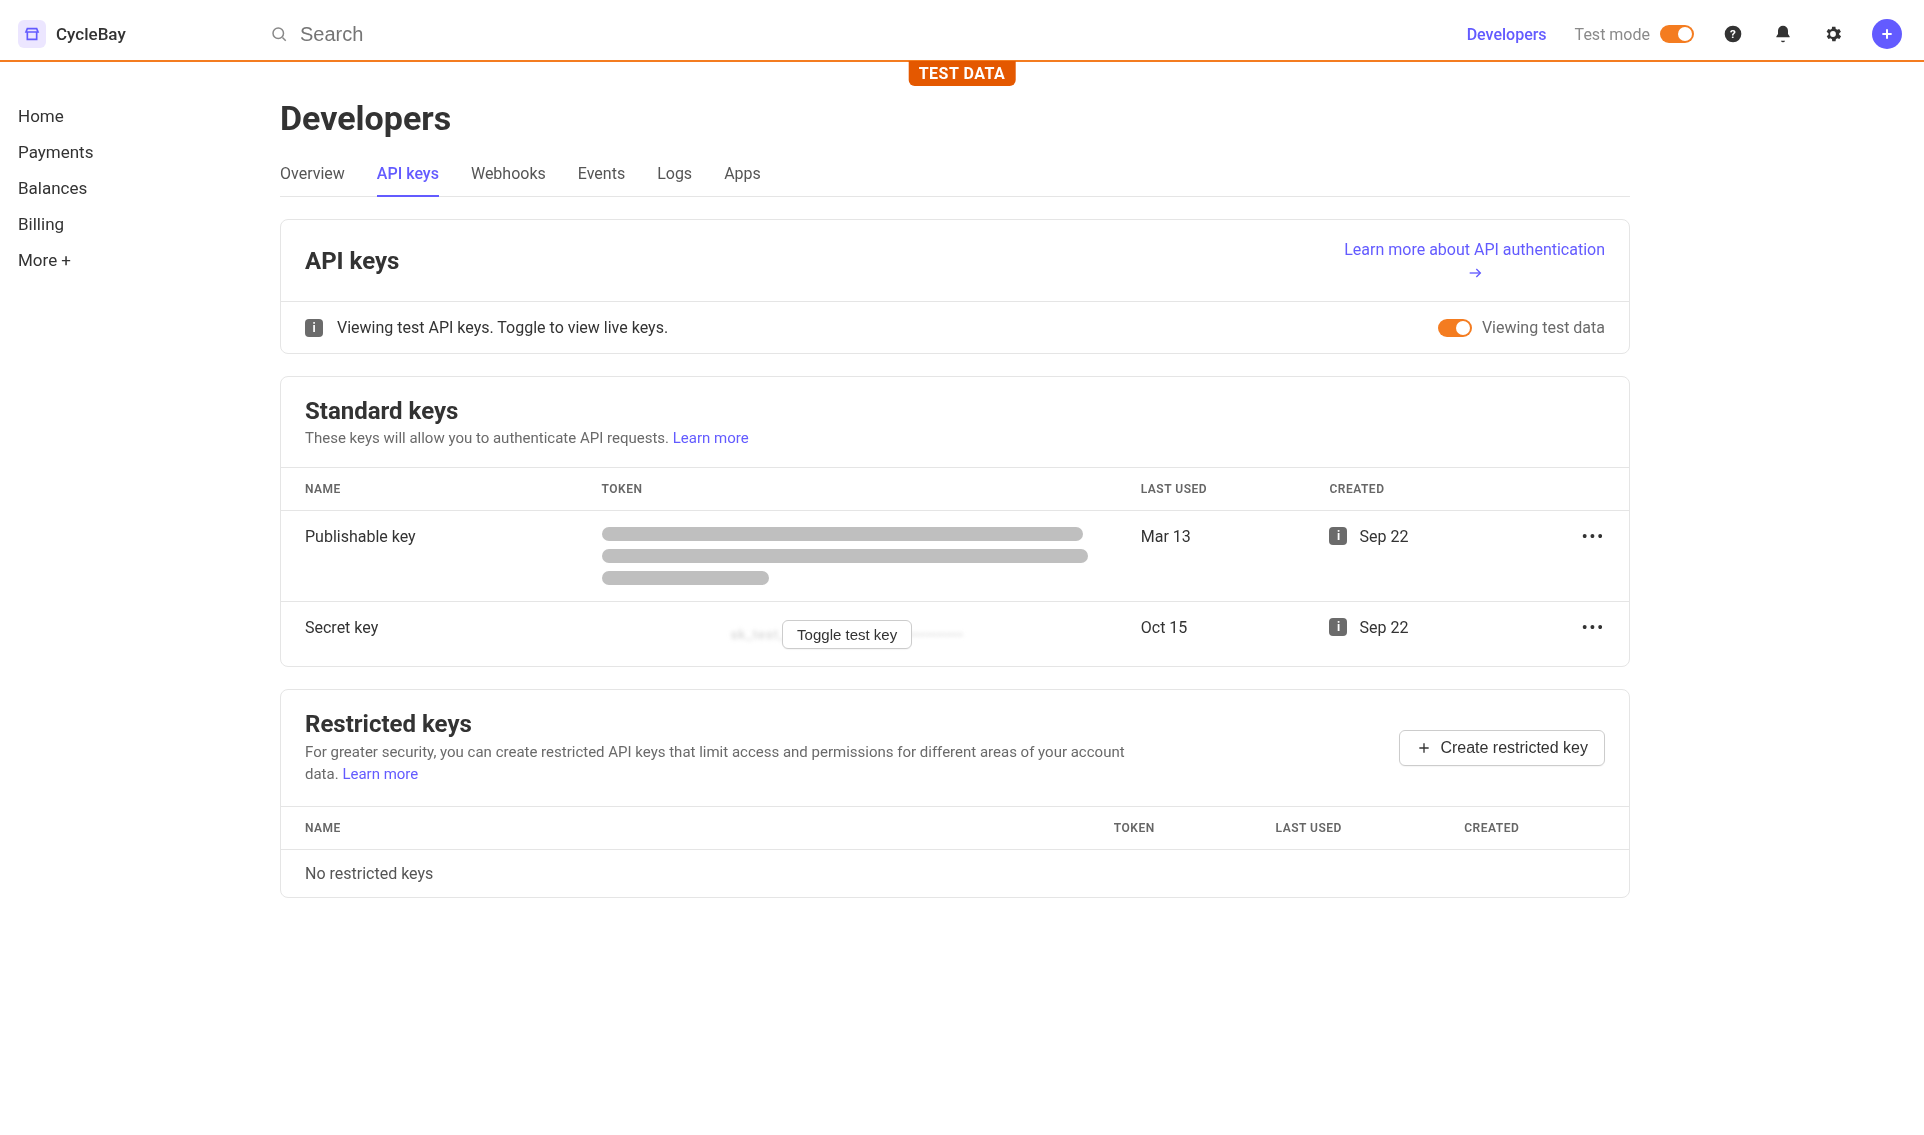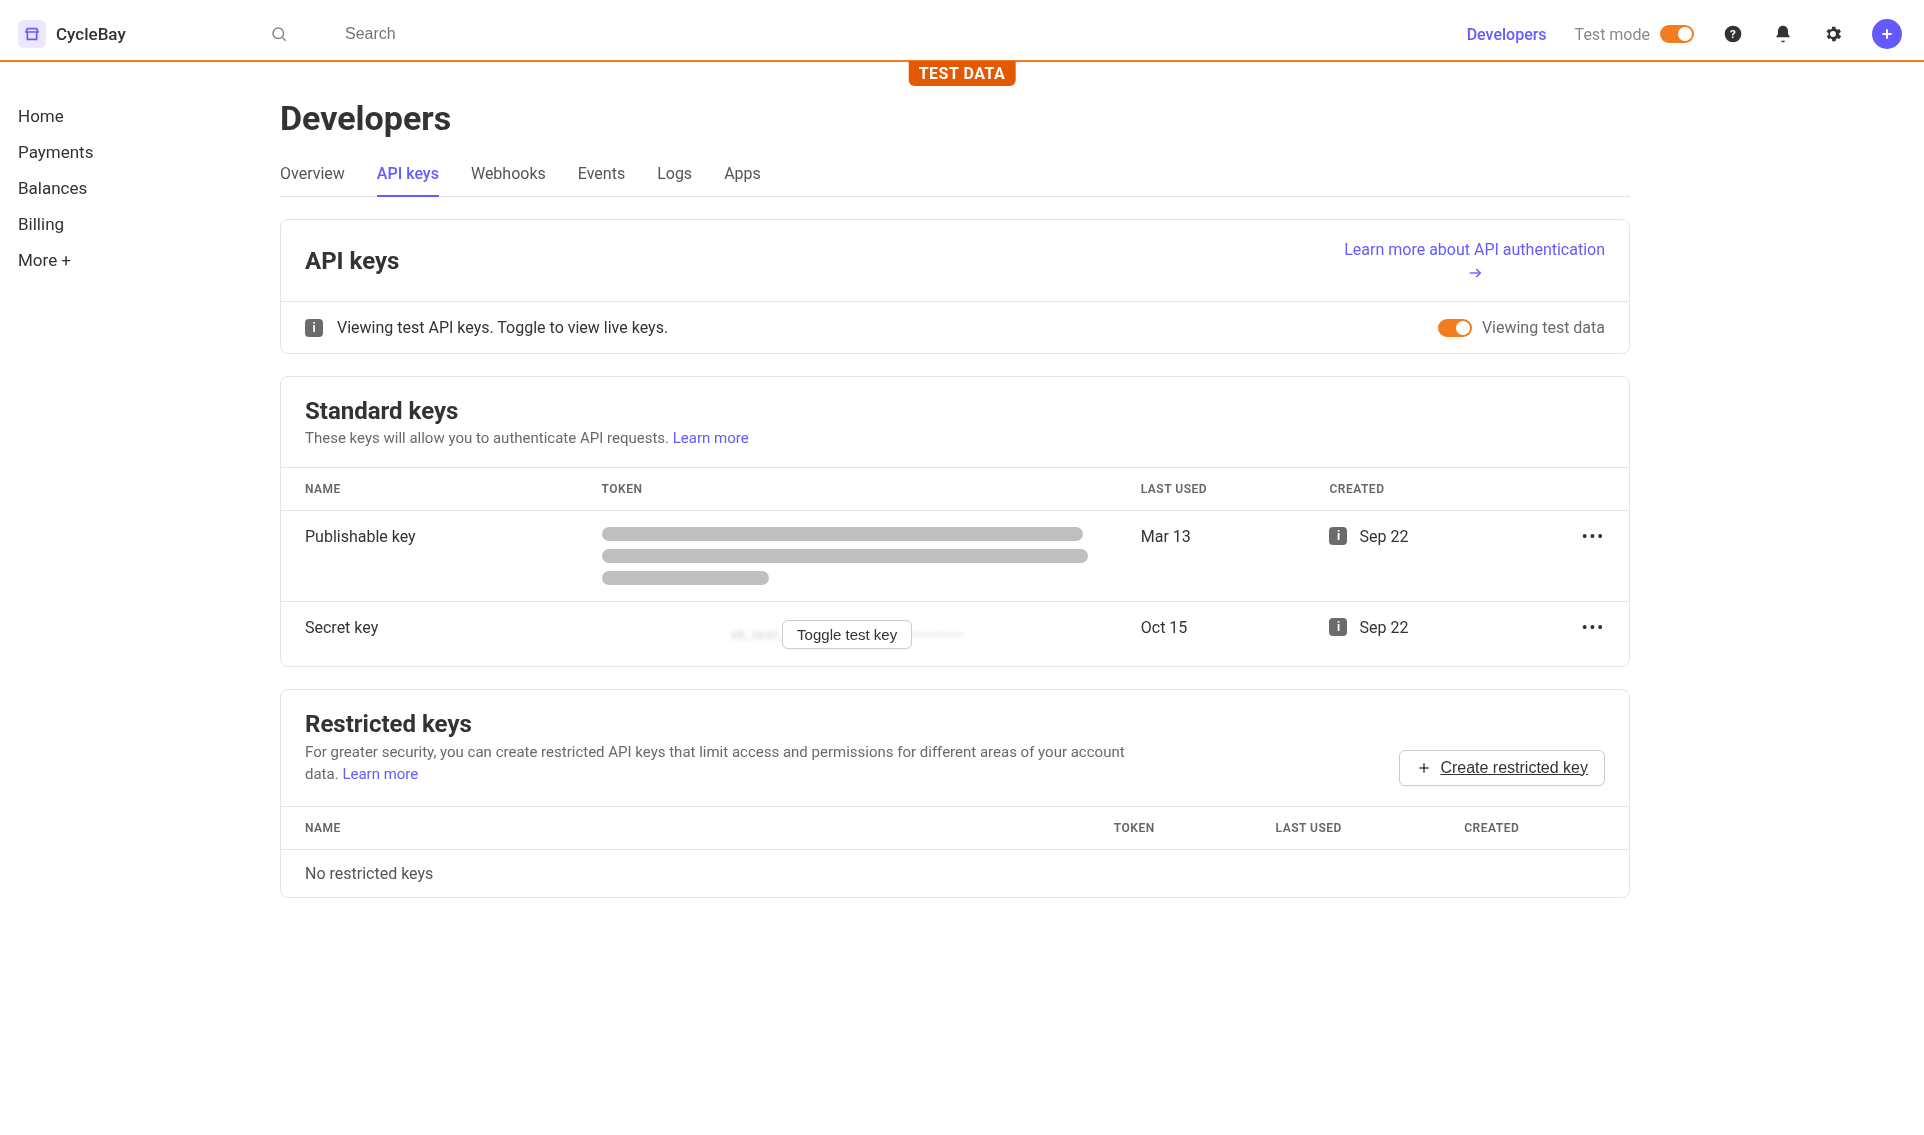--- a/index.html
+++ b/index.html
@@ -53,25 +53,24 @@
     display: flex;
     align-items: center;
     gap: 10px;
     color: var(--muted);
     flex: 1 1 auto;
     font-size: 16px;
   }
   .search input {
     border: none;
     outline: none;
-    font-size: 16px;
+    font-size: 20px;
     color: var(--muted);
     background: transparent;
     width: 100%;
-    margin-left: 45px;
   }
 
   .top-actions {
     display: flex;
     align-items: center;
     gap: 28px;
     flex: 0 0 auto;
     margin-left: 20px;
   }
   .top-link { color: var(--indigo); font-weight: 500; font-size: 16px; cursor: pointer; }
@@ -233,39 +232,38 @@
     box-shadow: 0 1px 1px rgba(0,0,0,0.04);
   }
 
   .restricted-empty td {
     color: #555;
     font-size: 16px;
   }
 
   .restricted-header {
     display: flex;
-    align-items: flex-end;
+    align-items: center;
     justify-content: space-between;
     gap: 28px;
     padding: 20px 24px;
   }
   .restricted-header h2 { margin: 0 0 4px 0; font-size: 24px; font-weight: 700; color: #333; }
   .restricted-header .sub { color: var(--muted); font-size: 15px; max-width: 850px; line-height: 1.45; }
   .create-btn {
     display: inline-flex; align-items: center; gap: 8px;
     background: #fff;
     border: 1px solid #ccc;
     border-radius: 6px;
     padding: 8px 16px;
     font-size: 16px;
     color: #333;
     cursor: pointer;
     white-space: nowrap;
     box-shadow: 0 1px 1px rgba(0,0,0,0.04);
-    text-decoration: underline;
   }
 
   table.restricted thead th {
     text-align: left;
     font-size: 12px;
     letter-spacing: 0.5px;
     color: #666;
     font-weight: 600;
     padding: 14px 24px;
     border-top: 1px solid var(--border);

